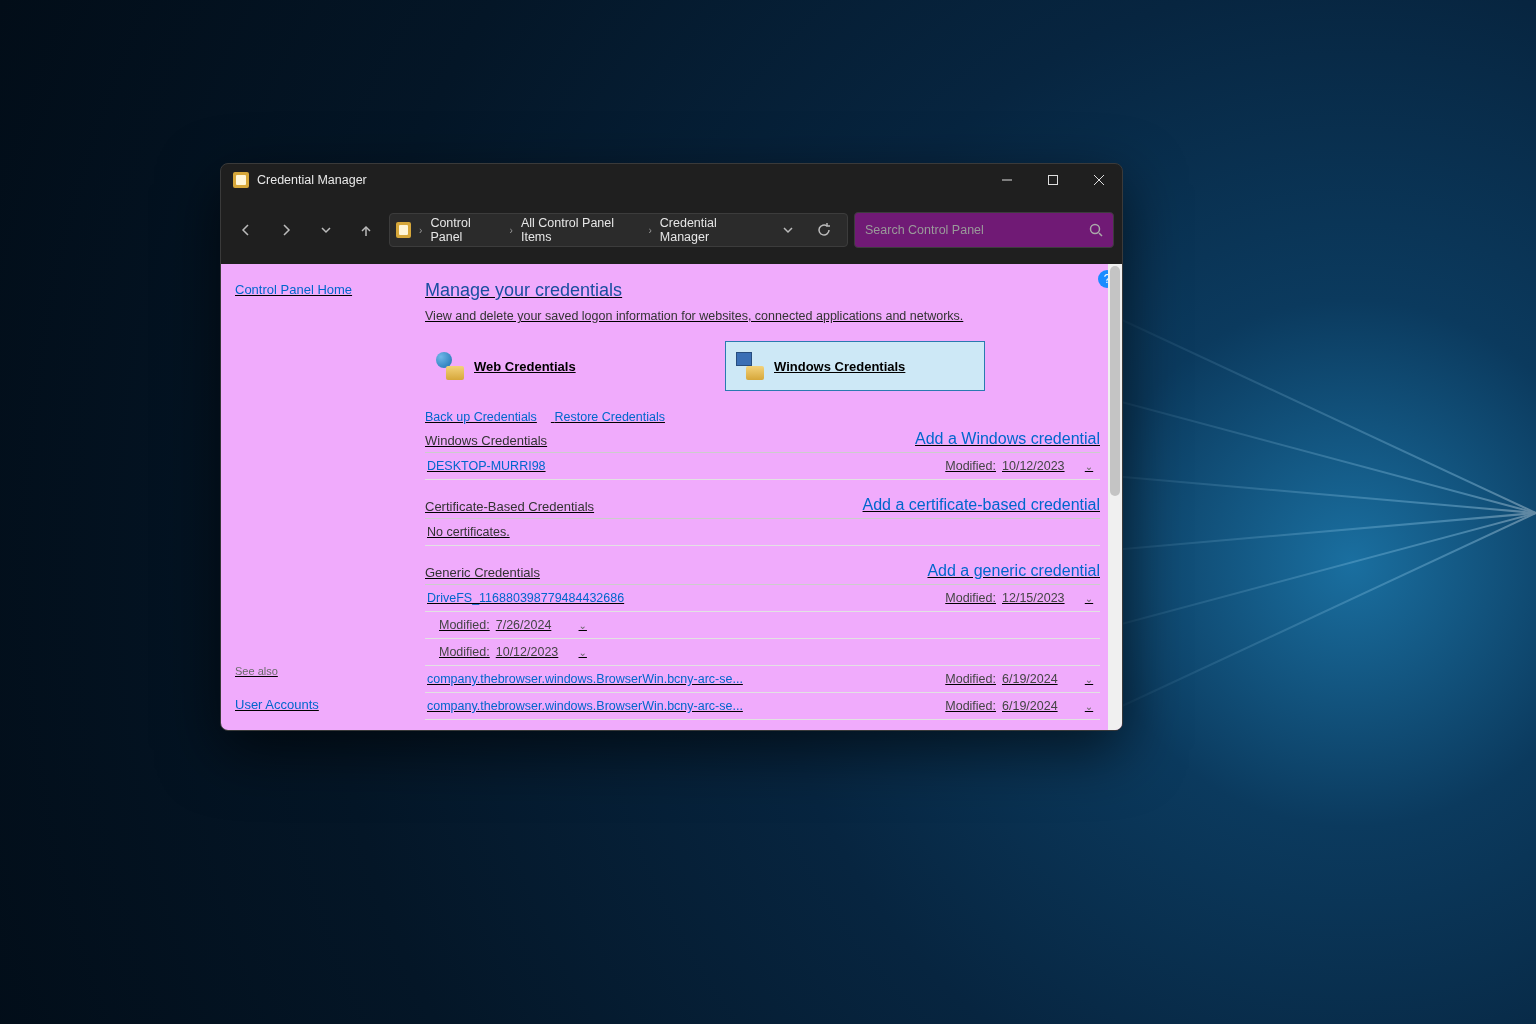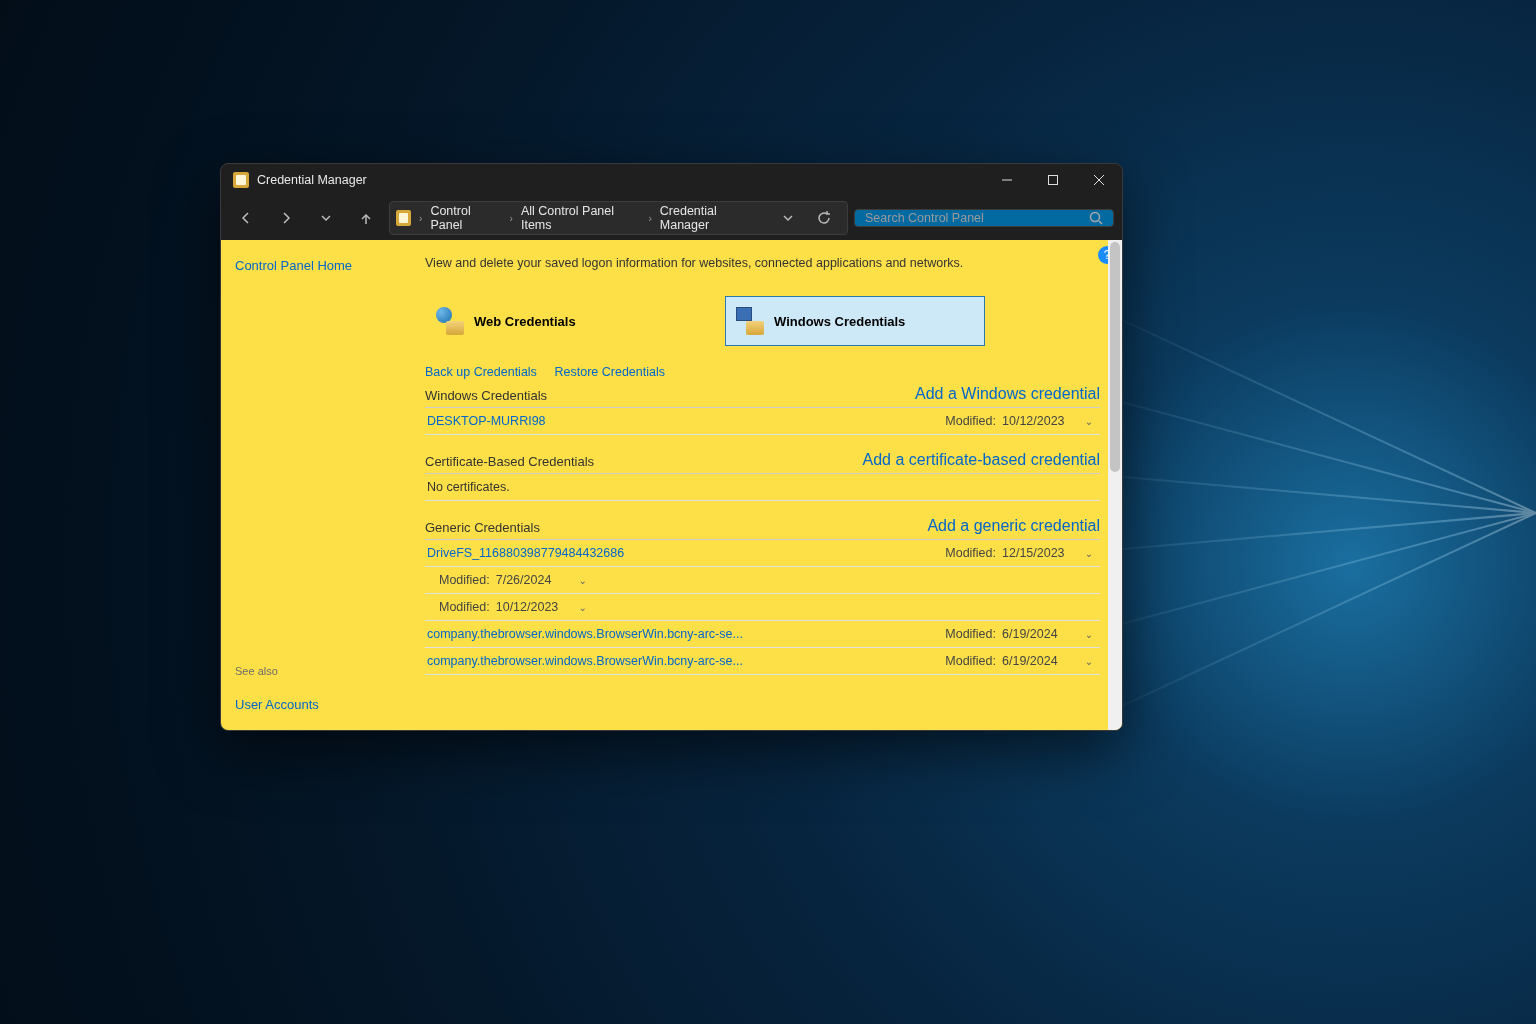--- a/index.html
+++ b/index.html
@@ -10,54 +10,54 @@
   }
   
   .rays { position:absolute; right:0; top:50%; width:520px; height:520px; transform:translateY(-50%); pointer-events:none; opacity:.35; }
   .rays span{ position:absolute; left:0; top:50%; width:100%; height:2px; background:linear-gradient(90deg,rgba(255,255,255,0) 0%,rgba(178,228,255,.9) 85%,#fff 100%); transform-origin:100% 50%; }
   .rays span:nth-child(1){ transform:rotate(-25deg);} .rays span:nth-child(2){ transform:rotate(-15deg);} .rays span:nth-child(3){ transform:rotate(-5deg);}
   .rays span:nth-child(4){ transform:rotate(5deg);} .rays span:nth-child(5){ transform:rotate(15deg);} .rays span:nth-child(6){ transform:rotate(25deg);}
 
   .window {
     position: absolute; left: 220px; top: 163px; width: 903px; height: 568px;
     background: #1f1f1f; border: 1px solid #3a3a3a; border-radius: 8px;
-    box-shadow: 0 20px 60px rgba(0,0,0,.6); display:flex; flex-direction:column; overflow:hidden;
+    box-shadow: 0 20px 60px rgba(0,0,0,.6); display:flex; flex-direction:column; overflow:hidden;gap:12px;
   }
   .titlebar { height: 32px; display:flex; align-items:center; color:#e8e8e8; font-size:12.5px; }
   .titlebar .icon { width:16px; height:16px; margin:0 8px 0 12px; background:#d6a73a; border-radius:2px; position:relative; }
   .titlebar .icon::after{content:"";position:absolute;inset:3px;background:#fff6d8;border-radius:1px;}
   .winbtns { margin-left:auto; display:flex; }
   .winbtn { width:46px; height:32px; display:flex; align-items:center; justify-content:center; color:#ddd; }
   .winbtn svg{ width:10px; height:10px; stroke:#ddd; stroke-width:1; fill:none; }
 
   .toolbar { height: 44px; display:flex; align-items:center; gap:6px; padding:0 8px; }
   .navbtn { width:34px; height:34px; display:flex; align-items:center; justify-content:center; color:#bbb; border-radius:4px; }
   .navbtn svg{ width:14px; height:14px; stroke:#bbb; stroke-width:1.5; fill:none; }
   .addrbar { flex:1; height:34px; background:#2b2b2b; border:1px solid #3c3c3c; border-radius:4px; display:flex; align-items:center; padding:0 6px; color:#ddd; font-size:12.5px; gap:4px; }
   .addrbar .sm-icon{ width:16px;height:16px;background:#d6a73a;border-radius:2px;margin-right:4px;position:relative;}
   .addrbar .sm-icon::after{content:"";position:absolute;inset:3px;background:#fff6d8;border-radius:1px;}
   .crumb { color:#e6e6e6; padding:2px 4px; border-radius:3px; }
   .chev{ color:#999; font-size:10px; }
   .addrbar .tail { margin-left:auto; display:flex; gap:2px; }
-  .searchbox { width:260px; height:18px; background:#0369a1; border:1px solid #3c3c3c; border-radius:4px; display:flex; align-items:center; padding:0 10px; color:#888; font-size:12.5px; }
+  .searchbox { width:260px; height:36px; background:#701a75; border:1px solid #3c3c3c; border-radius:4px; display:flex; align-items:center; padding:0 10px; color:#888; font-size:12.5px; }
   .searchbox input{ flex:1; background:transparent; border:none; outline:none; color:#ddd; font-size:12.5px;}
   .searchbox input::placeholder{ color:#9a9a9a; }
   .searchbox svg{ width:14px;height:14px;stroke:#aaa;stroke-width:1.5;fill:none;}
 
-  .content { flex:1; background:#fde047; display:flex; position:relative; overflow:hidden; }
+  .content { flex:1; background:#f0abfc; display:flex; position:relative; overflow:hidden;text-decoration:underline; }
   .sidebar { width:186px; padding:18px 14px; font-size:13px; display:flex; flex-direction:column; }
   .sidebar a.home { color:#0066cc; text-decoration:none; }
   .sidebar .bottom { margin-top:auto; color:#6b6b6b; }
   .sidebar .bottom .hdr{ font-size:11px; margin-bottom:20px; }
   .sidebar .bottom a{ color:#0066cc; text-decoration:none; font-size:13px;}
 
   .main { flex:1; padding:16px 22px 0 18px; overflow:hidden; position:relative; font-size:13px; color:#222; }
   .helpbtn { position:absolute; right:6px; top:6px; width:18px; height:18px; border-radius:50%; background:#1a8cff; color:#fff; font-size:12px; text-align:center; line-height:18px; }
   .main h1 { color:#1a4ea0; font-weight:400; font-size:18px; margin-bottom:8px; }
-  .main p.desc { color:#333; font-size:12.5px; margin-bottom:26px; }
+  .main p.desc { color:#333; font-size:12.5px; margin-bottom:18px; }
 
   .tabs { display:flex; gap:40px; margin-bottom:18px; }
   .tab { width:260px; height:50px; display:flex; align-items:center; gap:10px; padding:0 10px; font-weight:700; font-size:13px; color:#000; border:1px solid transparent; }
   .tab.selected { background:#cde8f6; border:1px solid #2a7ab0; }
   .tab .ticon { width:28px; height:28px; position:relative; }
   .ticon.web::before{content:"";position:absolute;left:0;top:0;width:16px;height:16px;border-radius:50%;background:radial-gradient(circle at 30% 30%,#6fb7e8,#1a6fb0);}
   .ticon.web::after{content:"";position:absolute;right:0;bottom:0;width:18px;height:14px;background:linear-gradient(#f3d27a,#d6a73a);border-radius:2px;}
   .ticon.win::before{content:"";position:absolute;left:0;top:0;width:14px;height:12px;background:#3b6fb5;border:1px solid #284d7e;}
   .ticon.win::after{content:"";position:absolute;right:0;bottom:0;width:18px;height:14px;background:linear-gradient(#f3d27a,#d6a73a);border-radius:2px;}
 
@@ -170,20 +170,21 @@
     <div class="sidebar">
       <a href="#" class="home">Control Panel Home</a>
       <div class="bottom">
         <div class="hdr">See also</div>
         <a href="#">User Accounts</a>
       </div>
     </div>
 
     <div class="main">
       <div class="helpbtn">?</div>
+      <h1>Manage your credentials</h1>
       <p class="desc">View and delete your saved logon information for websites, connected applications and networks.</p>
 
       <div class="tabs">
         <div class="tab">
           <div class="ticon web"></div>
           <span>Web Credentials</span>
         </div>
         <div class="tab selected">
           <div class="ticon win"></div>
           <span>Windows Credentials</span>

